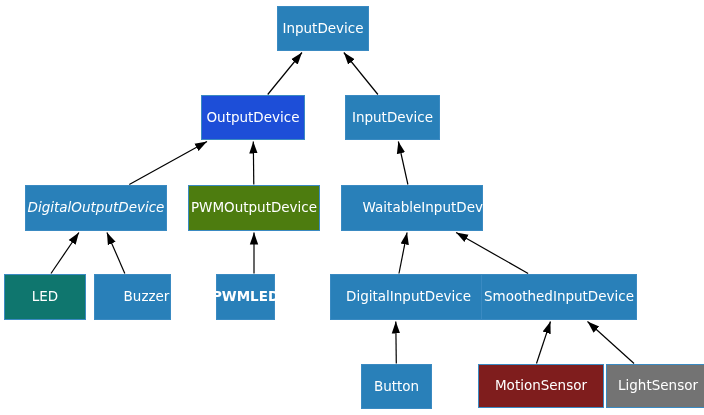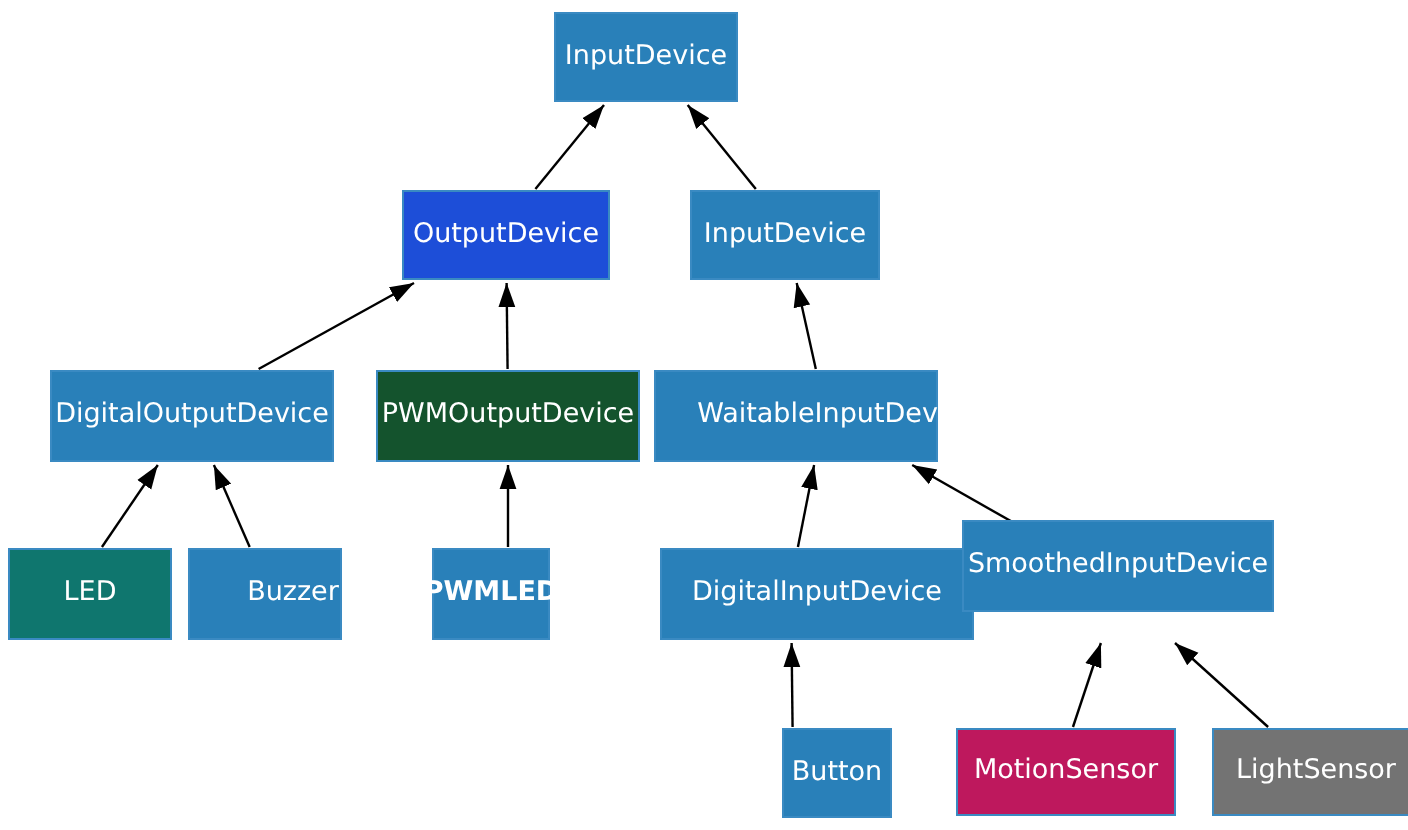--- a/index.html
+++ b/index.html
@@ -60,25 +60,25 @@
         <line x1="528.13" y1="273.5" x2="456.1" y2="232.5" stroke="#000000" stroke-width="1.2" marker-end="url(#arrowhead)"></line>
         <line x1="396.29" y1="363.5" x2="395.8" y2="321.5" stroke="#000000" stroke-width="1.2" marker-end="url(#arrowhead)"></line>
         <line x1="536.485" y1="363.5" x2="550.45" y2="321.5" stroke="#000000" stroke-width="1.2" marker-end="url(#arrowhead)"></line>
         <line x1="634.05" y1="363.5" x2="587.5" y2="321.5" stroke="#000000" stroke-width="1.2" marker-end="url(#arrowhead)"></line>
       </g>
   </svg>
   <div id="node-layer">
       <div class="class-node" style="left: 277px; top: 6px; width: 92px; height: 45px; background: rgb(41, 128, 185); border-color: rgb(58, 138, 194); color: rgb(255, 255, 255);">InputDevice</div>
       <div class="class-node" style="left: 201px; top: 95px; width: 104px; height: 45px; background: #1d4ed8; border-color: rgb(58, 138, 194); color: rgb(255, 255, 255);">OutputDevice</div>
       <div class="class-node" style="left: 345px; top: 95px; width: 95px; height: 45px; background: rgb(41, 128, 185); border-color: rgb(58, 138, 194); color: rgb(255, 255, 255);">InputDevice</div>
-      <div class="class-node" style="left: 25px; top: 185px; width: 142px; height: 46px; background: rgb(41, 128, 185); border-color: rgb(58, 138, 194); color: rgb(255, 255, 255);">DigitalOutputDevice</div>
-      <div class="class-node" style="left: 188px; top: 185px; width: 132px; height: 46px; background: #14532d; border-color: rgb(58, 138, 194); color: rgb(255, 255, 255);">PWMOutputDevice</div>
-      <div class="class-node" style="left: 327px; top: 185px; width: 142px; height: 46px; background: rgb(41, 128, 185); border-color: rgb(58, 138, 194); color: rgb(255, 255, 255); padding-left: 41px;">WaitableInputDevice</div>
+      <div class="class-node" style="left: 25px; top: 185px; width: 142px; height: 46px; background: rgb(41, 128, 185); border-color: rgb(58, 138, 194); color: rgb(255, 255, 255); font-style: italic;">DigitalOutputDevice</div>
+      <div class="class-node" style="left: 188px; top: 185px; width: 132px; height: 46px; background: #4d7c0f; border-color: rgb(58, 138, 194); color: rgb(255, 255, 255);">PWMOutputDevice</div>
+      <div class="class-node" style="left: 341px; top: 185px; width: 142px; height: 46px; background: rgb(41, 128, 185); border-color: rgb(58, 138, 194); color: rgb(255, 255, 255); padding-left: 41px;">WaitableInputDevice</div>
       <div class="class-node" style="left: 4px; top: 274px; width: 82px; height: 46px; background: #0f766e; border-color: rgb(58, 138, 194); color: rgb(255, 255, 255);">LED</div>
       <div class="class-node" style="left: 94px; top: 274px; width: 77px; height: 46px; background: rgb(41, 128, 185); border-color: rgb(58, 138, 194); color: rgb(255, 255, 255); padding-left: 28px;">Buzzer</div>
       <div class="class-node" style="left: 216px; top: 274px; width: 59px; height: 46px; background: rgb(41, 128, 185); border-color: rgb(58, 138, 194); color: rgb(255, 255, 255); font-weight: bold;">PWMLED</div>
       <div class="class-node" style="left: 330px; top: 274px; width: 157px; height: 46px; background: rgb(41, 128, 185); border-color: rgb(58, 138, 194); color: rgb(255, 255, 255);">DigitalInputDevice</div>
-      <div class="class-node" style="left: 481px; top: 260px; width: 156px; height: 46px; background: rgb(41, 128, 185); border-color: rgb(58, 138, 194); color: rgb(255, 255, 255);">SmoothedInputDevice</div>
-      <div class="class-node" style="left: 361px; top: 364px; width: 55px; height: 45px; background: rgb(41, 128, 185); border-color: rgb(58, 138, 194); color: rgb(255, 255, 255); margin-left: 30px;">Button</div>
-      <div class="class-node" style="left: 478px; top: 364px; width: 110px; height: 44px; background: #be185d; border-color: rgb(58, 138, 194); color: rgb(255, 255, 255);">MotionSensor</div>
+      <div class="class-node" style="left: 481px; top: 274px; width: 156px; height: 46px; background: rgb(41, 128, 185); border-color: rgb(58, 138, 194); color: rgb(255, 255, 255);">SmoothedInputDevice</div>
+      <div class="class-node" style="left: 361px; top: 364px; width: 71px; height: 45px; background: rgb(41, 128, 185); border-color: rgb(58, 138, 194); color: rgb(255, 255, 255);">Button</div>
+      <div class="class-node" style="left: 478px; top: 364px; width: 126px; height: 44px; background: #7f1d1d; border-color: rgb(58, 138, 194); color: rgb(255, 255, 255);">MotionSensor</div>
       <div class="class-node" style="left: 606px; top: 364px; width: 104px; height: 44px; background: #737373; border-color: rgb(58, 138, 194); color: rgb(255, 255, 255);">LightSensor</div>
     </div>
 </div>
 
 </body></html>

